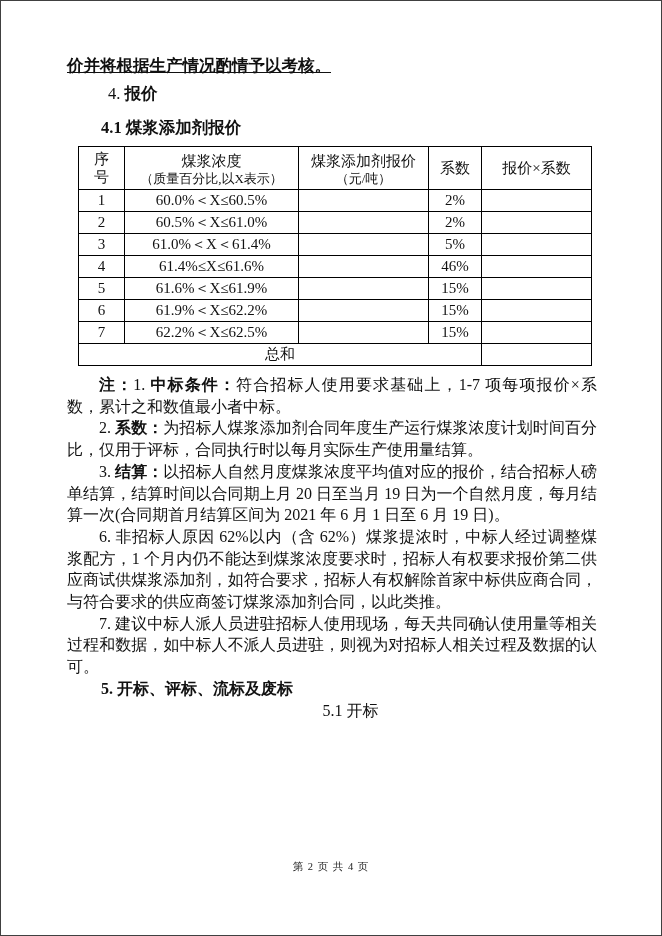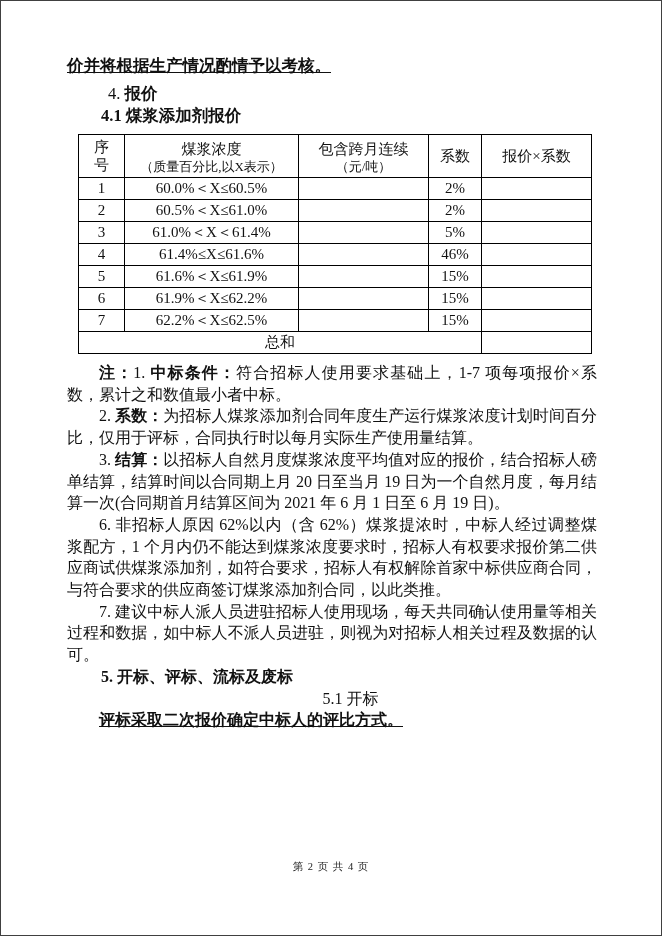--- a/index.html
+++ b/index.html
@@ -16,21 +16,21 @@
   .content { padding: 54px 64px 0 66px; }
 
   .cont-line {
     margin: 0;
     font-size: 16.5px;
     line-height: 22px;
     font-weight: bold;
     text-decoration: underline;
   }
   .h4 {
-    margin: 6px 0 0 0;
+    margin: 6px 0 12px 0;
     font-size: 16.5px;
     line-height: 22px;
     text-indent: 41px;
   }
   .h4 .num { font-weight: normal; }
   .h4 .ttl { font-weight: bold; }
   .h41 {
     margin: 0;
     font-size: 16.5px;
     line-height: 22px;
@@ -123,21 +123,21 @@
       </colgroup>
       <thead>
         <tr>
           <th class="wrap">序
 号</th>
           <th>
               <span class="th-main">煤浆浓度</span>
               <span class="th-sub">（质量百分比,以X表示）</span>
             </th>
           <th>
-              <span class="th-main">包含跨月连续</span>
+              <span class="th-main">煤浆添加剂报价</span>
               <span class="th-sub">（元/吨）</span>
             </th>
           <th>系数</th>
           <th>报价×系数</th>
         </tr>
       </thead>
       <tbody>
         <tr>
           <td>1</td>
           <td>60.0%＜X≤60.5%</td>
@@ -203,19 +203,18 @@
 
 
     <p class="note">6. 非招标人原因 62%以内（含 62%）煤浆提浓时，中标人经过调整煤浆配方，1 个月内仍不能达到煤浆浓度要求时，招标人有权要求报价第二供应商试供煤浆添加剂，如符合要求，招标人有权解除首家中标供应商合同，与符合要求的供应商签订煤浆添加剂合同，以此类推。</p>
 
     <p class="note">7. 建议中标人派人员进驻招标人使用现场，每天共同确认使用量等相关过程和数据，如中标人不派人员进驻，则视为对招标人相关过程及数据的认可。</p>
 
     <p class="h5">5. 开标、评标、流标及废标</p>
 
     <p class="h51">5.1 开标</p>
 
-    <p class="eval-line">评标采取二次报价确定中标人的评比方式。</p>
 
 
   </div>
 
   <div class="footer">第 2 页 共 4 页</div>
 </div>
 
 </body></html>

